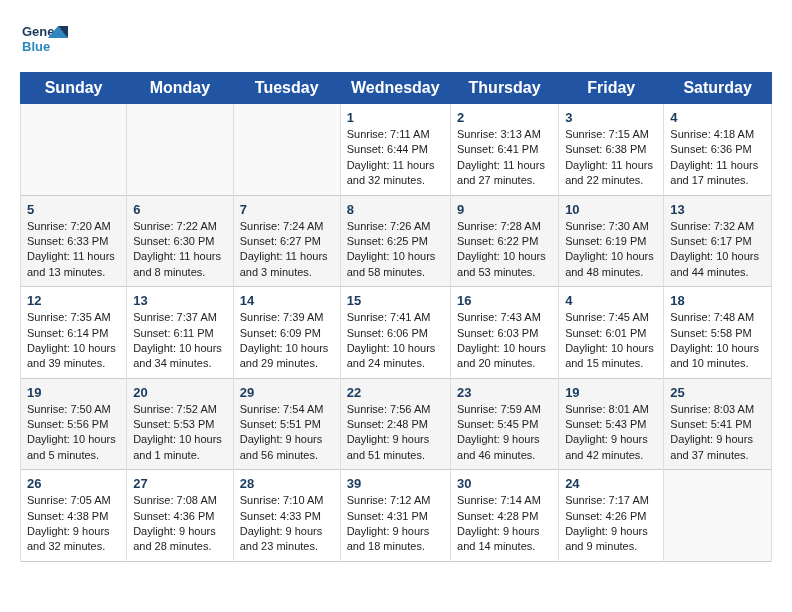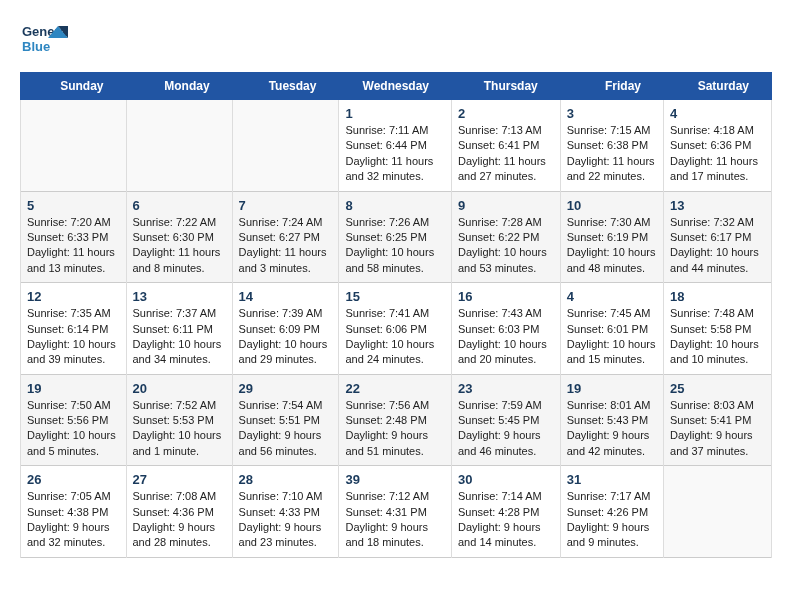--- a/index.html
+++ b/index.html
@@ -39,23 +39,23 @@
       font-weight: bold;
     }
     table {
       width: 100%;
       border-collapse: collapse;
       font-size: 11px;
     }
     thead tr th {
       background-color: #2155a3;
       color: #fff;
-      text-align: right;
-      padding: 6px 22px;
-      font-size: 12px;
+      text-align: center;
+      padding: 6px 2px;
+      font-size: 16px;
       font-weight: bold;
       border: 1px solid #2155a3;
     }
     tbody tr {
       border-bottom: 1px solid #ccc;
     }
     tbody tr td {
       vertical-align: top;
       padding: 6px 6px;
       border-right: 1px solid #ddd;
@@ -129,21 +129,21 @@
           <td class="empty-cell"></td>
           <td>
             <span class="day-num">1</span>
             <div class="day-info">Sunrise: 7:11 AM
 Sunset: 6:44 PM
 Daylight: 11 hours
 and 32 minutes.</div>
           </td>
           <td>
             <span class="day-num">2</span>
-            <div class="day-info">Sunrise: 7:13 AM
+            <div class="day-info">Sunrise: 3:13 AM
 Sunset: 6:41 PM
 Daylight: 11 hours
 and 27 minutes.</div>
           </td>
           <td>
             <span class="day-num">3</span>
             <div class="day-info">Sunrise: 7:15 AM
 Sunset: 6:38 PM
 Daylight: 11 hours
 and 22 minutes.</div>
@@ -339,21 +339,21 @@
 and 18 minutes.</div>
           </td>
           <td>
             <span class="day-num">30</span>
             <div class="day-info">Sunrise: 7:14 AM
 Sunset: 4:28 PM
 Daylight: 9 hours
 and 14 minutes.</div>
           </td>
           <td>
-            <span class="day-num">31</span>
+            <span class="day-num">24</span>
             <div class="day-info">Sunrise: 7:17 AM
 Sunset: 4:26 PM
 Daylight: 9 hours
 and 9 minutes.</div>
           </td>
           <td class="empty-cell"></td>
         </tr>
       </tbody>
   </table>
 </div>

